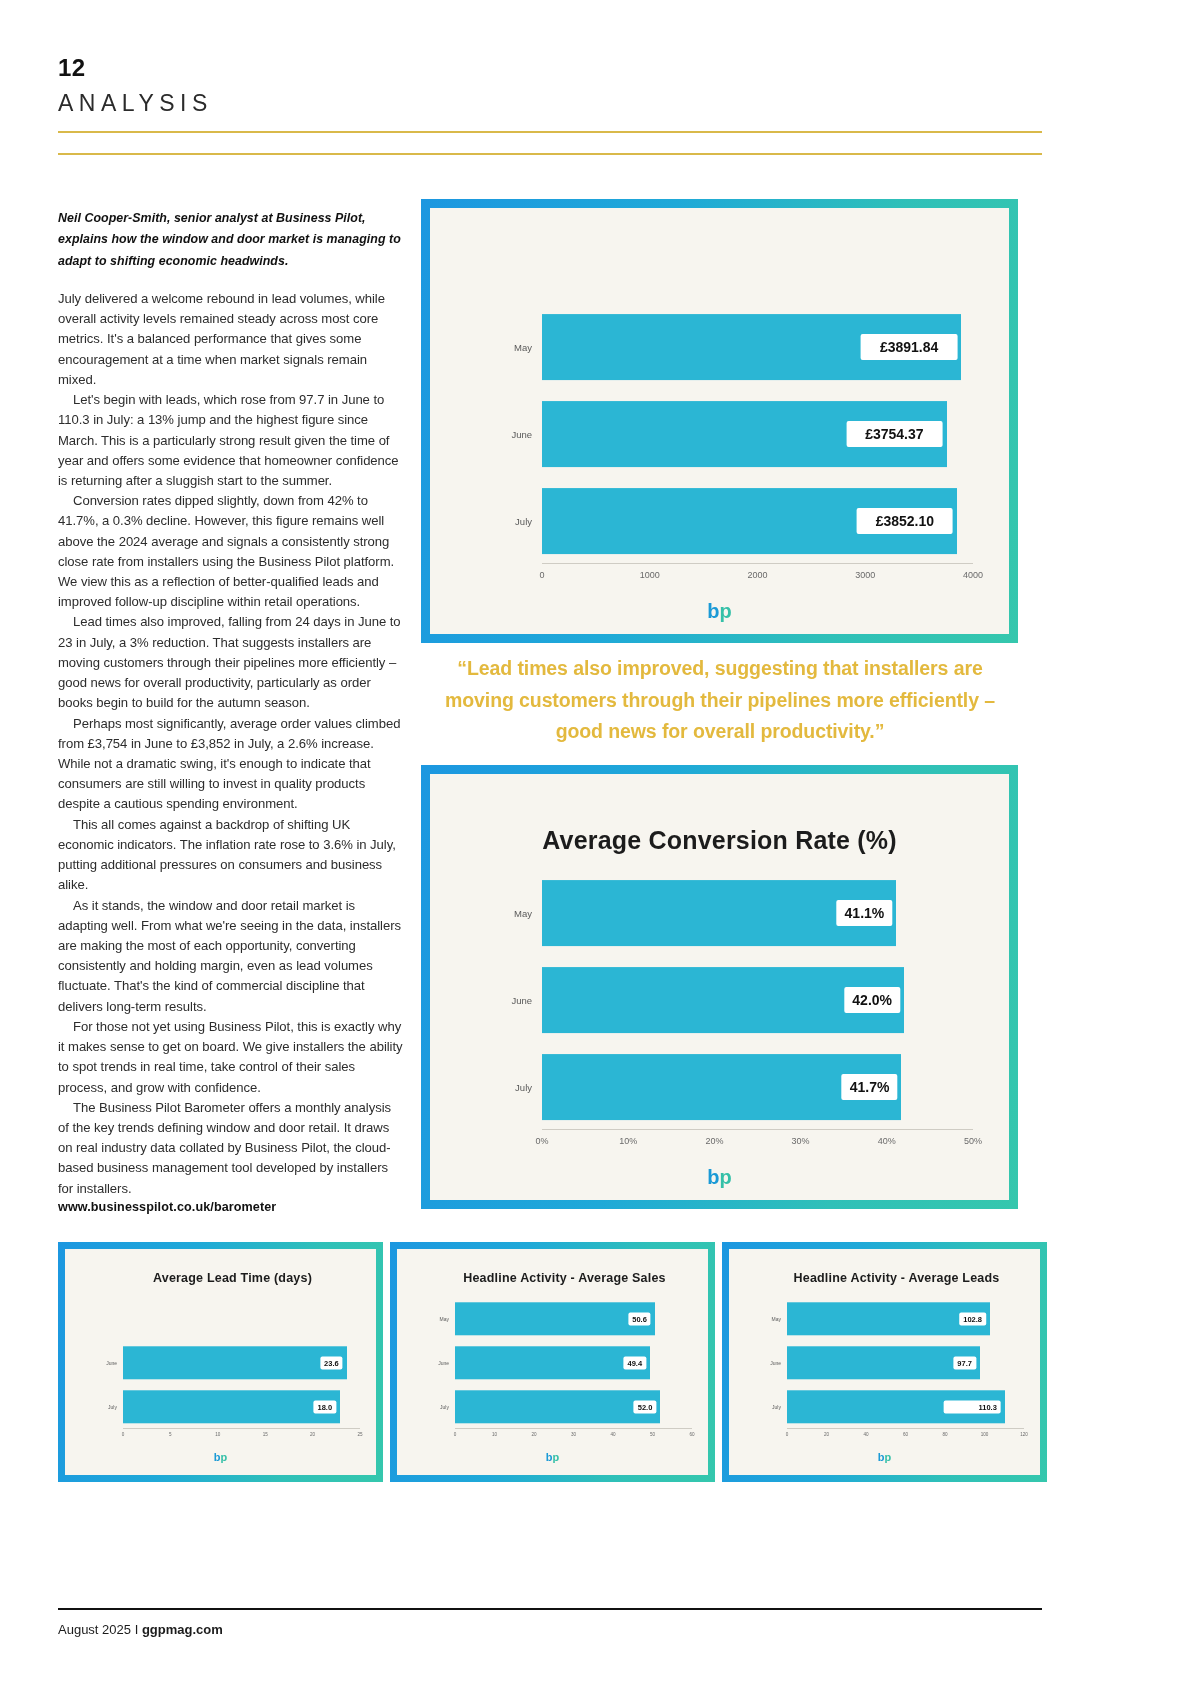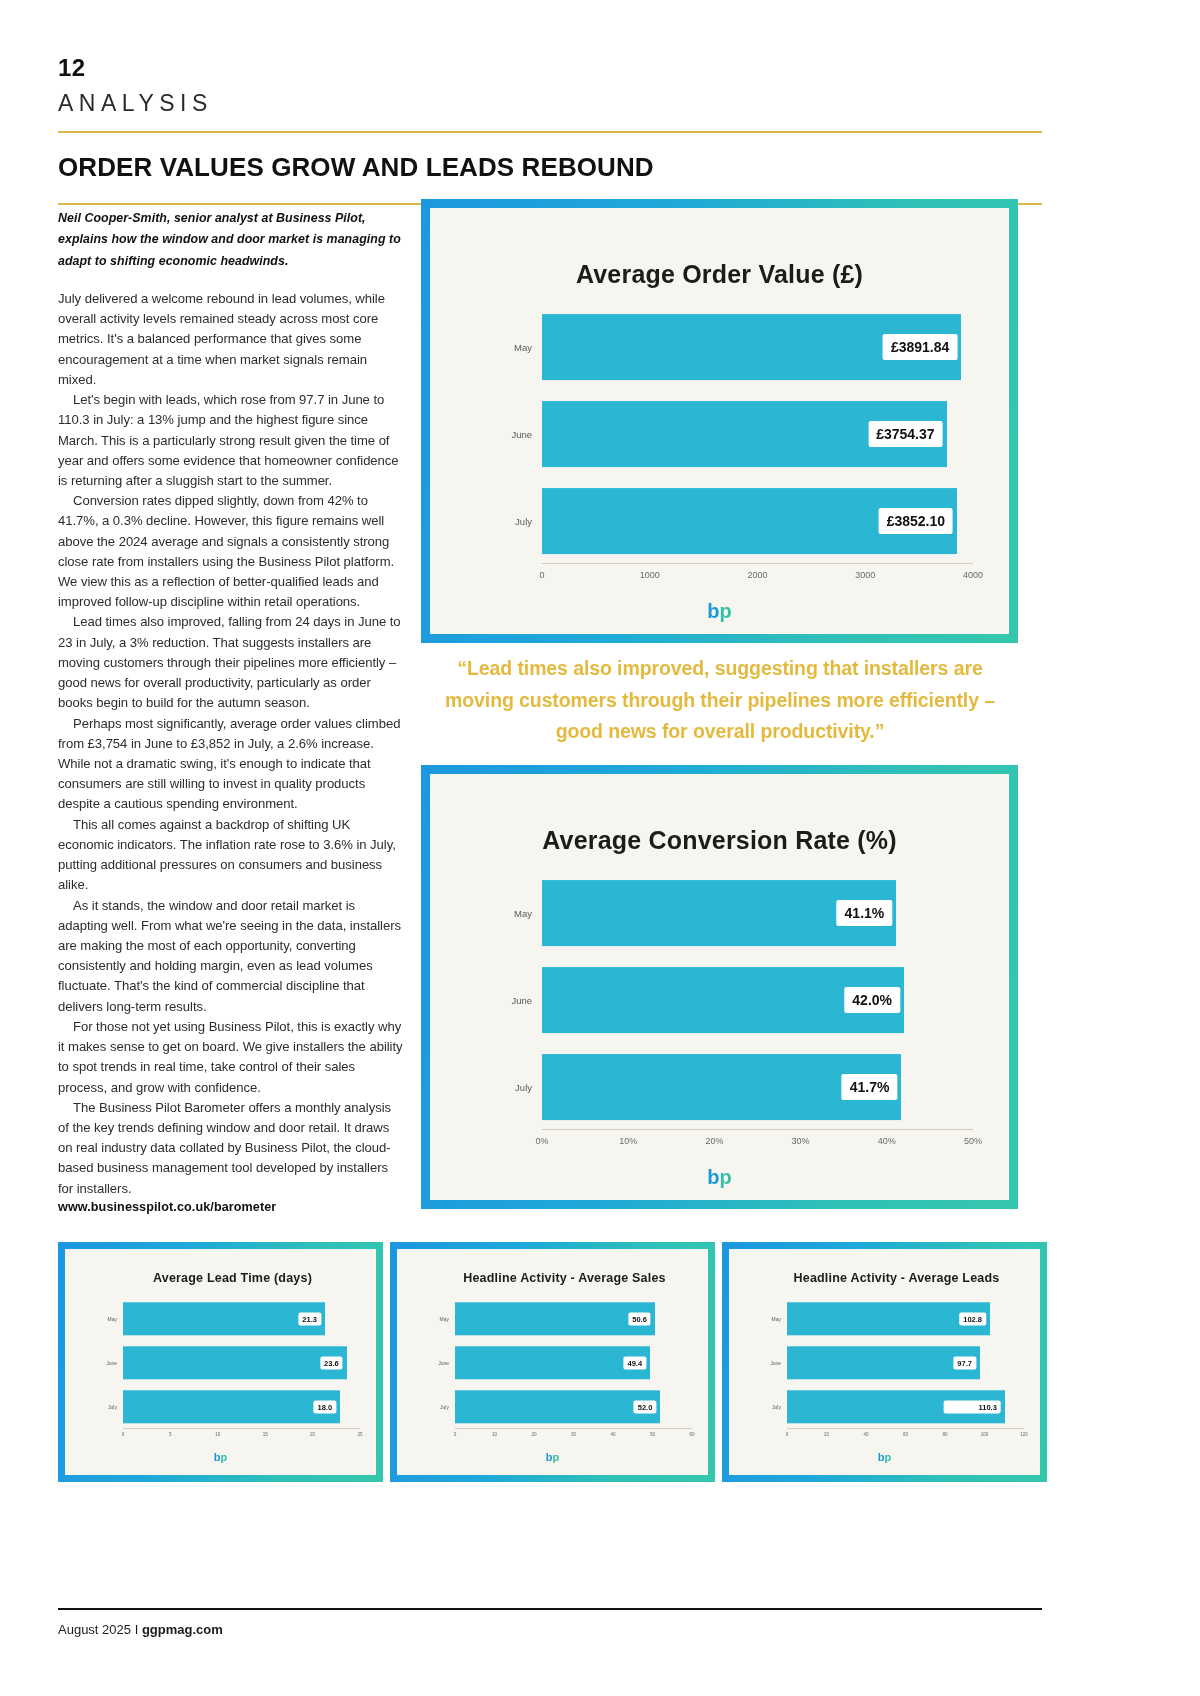--- a/index.html
+++ b/index.html
@@ -50,21 +50,21 @@
   .xtick { position:absolute; color:#6a6a6a; transform:translateX(-50%); white-space:nowrap; }
   .bp-logo { position:absolute; left:0; width:100%; text-align:center;
              font-weight:bold; color:#1b9ad6; }
   .bp-logo .p2 { color:#35c0a8; }
 
   
   #chart-aov { left:421px; top:199px; width:597px; height:444px; }
   #chart-aov .chart-title { font-size:25px; margin-top:52px; }
   #chart-aov .plot { left:112px; right:36px; top:96px; height:260px; }
   #chart-aov .cat-lab { width:42px; left:-52px; font-size:9.5px; }
-  #chart-aov .bar-val { font-size:14px; padding:5px 8px; }
+  #chart-aov .bar-val { font-size:14px; padding:5px 19px; }
   #chart-aov .xtick { font-size:9px; top:6px; }
   #chart-aov .bp-logo { top:392px; font-size:20px; }
 
   
   #chart-conv { left:421px; top:765px; width:597px; height:444px; }
   #chart-conv .chart-title { font-size:25px; margin-top:52px; }
   #chart-conv .plot { left:112px; right:36px; top:96px; height:260px; }
   #chart-conv .cat-lab { width:42px; left:-52px; font-size:9.5px; }
   #chart-conv .bar-val { font-size:14px; padding:5px 8px; }
   #chart-conv .xtick { font-size:9px; top:6px; }
@@ -94,21 +94,20 @@
 </style>
 </head>
 <body>
 
 <div class="page">
 
   <div class="hdr">
     <div class="pagenum">12</div>
     <div class="section-kicker">ANALYSIS</div>
     <div class="rule-gold"></div>
-    <div class="headline">ORDER VALUES GROW AND LEADS REBOUND</div>
     <div class="rule-gold2"></div>
   </div>
 
   <div class="col">
     <div class="standfirst">Neil Cooper-Smith, senior analyst at Business Pilot, explains how the window and door market is managing to adapt to shifting economic headwinds.</div>
     <div class="body-copy" id="body-copy">
         <p class="first">July delivered a welcome rebound in lead volumes, while overall activity levels remained steady across most core metrics. It's a balanced performance that gives some encouragement at a time when market signals remain mixed.</p>
         <p>Let's begin with leads, which rose from 97.7 in June to 110.3 in July: a 13% jump and the highest figure since March. This is a particularly strong result given the time of year and offers some evidence that homeowner confidence is returning after a sluggish start to the summer.</p>
         <p>Conversion rates dipped slightly, down from 42% to 41.7%, a 0.3% decline. However, this figure remains well above the 2024 average and signals a consistently strong close rate from installers using the Business Pilot platform. We view this as a reflection of better-qualified leads and improved follow-up discipline within retail operations.</p>
         <p>Lead times also improved, falling from 24 days in June to 23 in July, a 3% reduction. That suggests installers are moving customers through their pipelines more efficiently – good news for overall productivity, particularly as order books begin to build for the autumn season.</p>
@@ -118,21 +117,20 @@
         <p>For those not yet using Business Pilot, this is exactly why it makes sense to get on board. We give installers the ability to spot trends in real time, take control of their sales process, and grow with confidence.</p>
         <p>The Business Pilot Barometer offers a monthly analysis of the key trends defining window and door retail. It draws on real industry data collated by Business Pilot, the cloud-based business management tool developed by installers for installers.</p>
       </div>
     <div class="url-line">www.businesspilot.co.uk/barometer</div>
   </div>
 
   <div class="pullquote">“Lead times also improved, suggesting that installers are moving customers through their pipelines more efficiently – good news for overall productivity.”</div>
 
   <div class="card" id="chart-aov">
     <div class="card-inner">
-      <div class="chart-title">Average Order Value (£)</div>
       <div class="plot">
           <div class="bar-row" style="height: 33.3333%; position: absolute; top: 0%; left: 0px; right: 0px;">
             <div class="cat-lab">May</div>
             <div class="bar" style="left: 0px; width: 97.296%; height: 76%; background: rgb(43, 182, 212);"></div>
             <div class="bar-val" style="left: calc(97.296% - 4px); transform: translate(-100%, -50%);">£3891.84</div>
           </div>
           <div class="bar-row" style="height: 33.3333%; position: absolute; top: 33.3333%; left: 0px; right: 0px;">
             <div class="cat-lab">June</div>
             <div class="bar" style="left: 0px; width: 93.8592%; height: 76%; background: rgb(43, 182, 212);"></div>
             <div class="bar-val" style="left: calc(93.8592% - 4px); transform: translate(-100%, -50%);">£3754.37</div>
@@ -183,25 +181,20 @@
           </div>
         </div>
       <div class="bp-logo"><span>b</span><span class="p2">p</span></div>
     </div>
   </div>
 
   <div class="card small" id="chart-lead">
     <div class="card-inner">
       <div class="chart-title">Average Lead Time (days)</div>
       <div class="plot">
-          <div class="bar-row" style="height: 33.3333%; position: absolute; top: 0%; left: 0px; right: 0px;">
-            <div class="cat-lab">May</div>
-            <div class="bar" style="left: 0px; width: 85.2%; height: 76%; background: rgb(43, 182, 212);"></div>
-            <div class="bar-val" style="left: calc(85.2% - 4px); transform: translate(-100%, -50%);">21.3</div>
-          </div>
           <div class="bar-row" style="height: 33.3333%; position: absolute; top: 33.3333%; left: 0px; right: 0px;">
             <div class="cat-lab">June</div>
             <div class="bar" style="left: 0px; width: 94.4%; height: 76%; background: rgb(43, 182, 212);"></div>
             <div class="bar-val" style="left: calc(94.4% - 4px); transform: translate(-100%, -50%);">23.6</div>
           </div>
           <div class="bar-row" style="height: 33.3333%; position: absolute; top: 66.6667%; left: 0px; right: 0px;">
             <div class="cat-lab">July</div>
             <div class="bar" style="left: 0px; width: 91.6%; height: 76%; background: rgb(43, 182, 212);"></div>
             <div class="bar-val" style="left: calc(91.6% - 4px); transform: translate(-100%, -50%);">18.0</div>
           </div>

